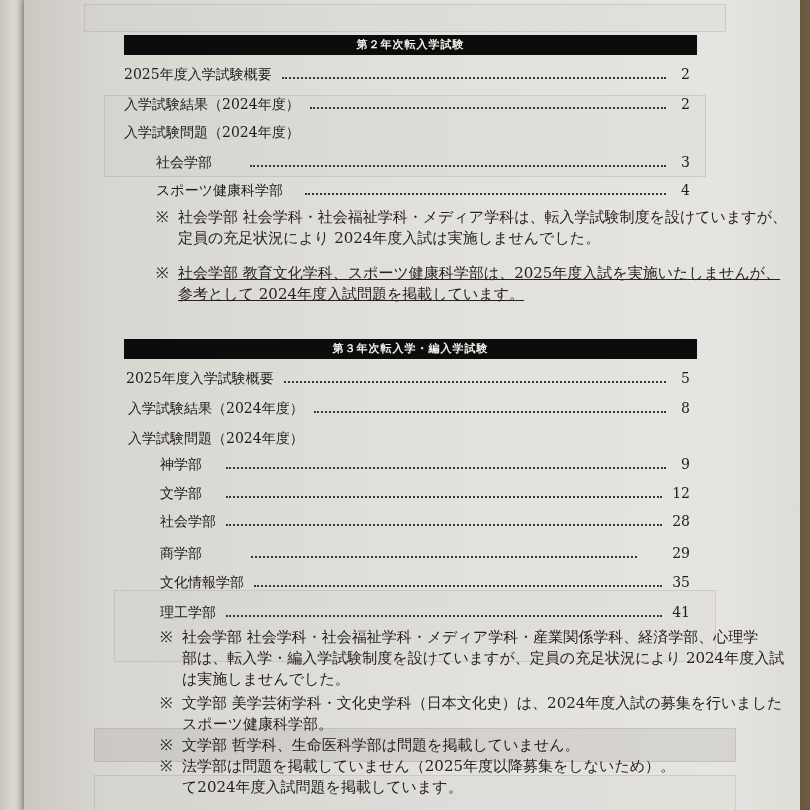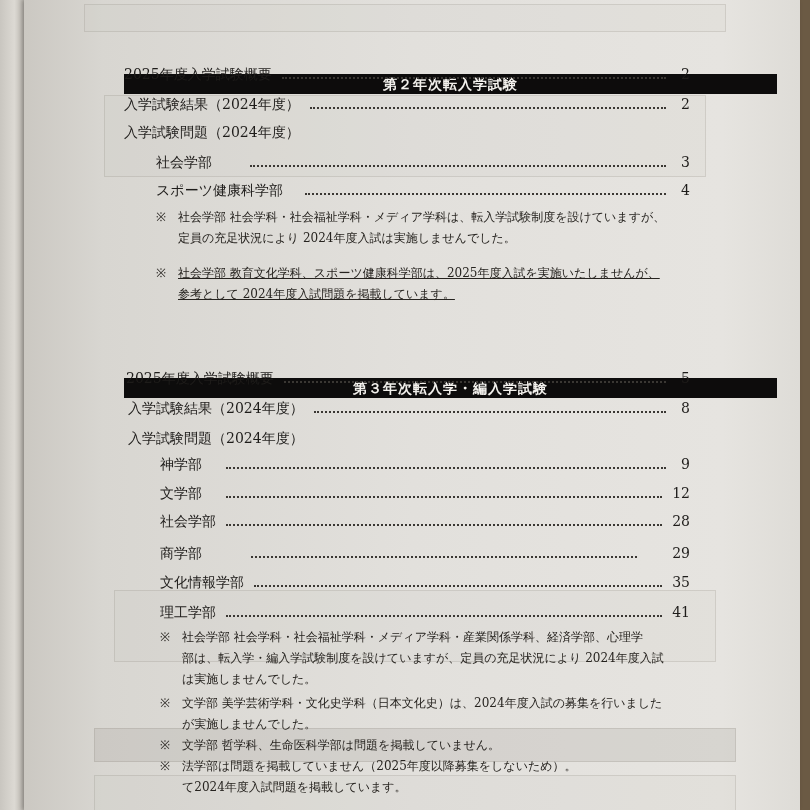--- a/index.html
+++ b/index.html
@@ -16,37 +16,36 @@
     .page {
       position: absolute; left: 24px; top: 0; width: 776px; height: 810px;
       background: linear-gradient(90deg, #cbc8c2 0%, #d8d6d1 10%, #e2e0dc 50%, #e6e4e0 90%, #dedcd7 100%);
       box-shadow: -2px 0 4px rgba(0,0,0,0.25);
     }
     .ghost {
       position: absolute; border: 1px solid rgba(120,115,108,0.18);
       background: rgba(200,196,190,0.12);
     }
     .section-bar {
-      position: absolute; left: 124px; width: 653px; height: 20px;
+      position: absolute; left: 124px; width: 573px; height: 20px;
       background: #0d0c0c; color: #f2f0ec;
-      font-size: 14px; font-weight: bold; text-align: center; line-height: 20px;
+      font-size: 11px; font-weight: bold; text-align: center; line-height: 20px;
       letter-spacing: 1px;
-      margin-top: 39px;
     }
     .toc-row {
       position: absolute; display: flex; align-items: baseline;
       font-size: 14px; height: 24px; line-height: 24px;
     }
     .toc-row .label { white-space: nowrap; padding-right: 10px; }
     .toc-row .dots {
       flex: 1; border-bottom: 2px dotted #3a3733; margin-bottom: 8px; height: 0;
     }
     .toc-row .page-num { padding-left: 10px; min-width: 14px; text-align: right; }
     .note {
-      position: absolute; font-size: 12px; line-height: 21px; color: #26231f;
+      position: absolute; font-size: 15px; line-height: 21px; color: #26231f;
       white-space: nowrap;
     }
     .note .mark { display: inline-block; width: 22px; }
     .note .cont { padding-left: 22px; }
   </style>
 </head>
 <body>
 
 <div class="under-page"></div>
 
@@ -140,21 +139,21 @@
   <span class="page-num">41</span>
 </div>
 
 <div class="note" style="left:160px;top:627px;">
   <div><span class="mark">※</span><span>社会学部 社会学科・社会福祉学科・メディア学科・産業関係学科、経済学部、心理学</span></div>
   <div class="cont">部は、転入学・編入学試験制度を設けていますが、定員の充足状況により 2024年度入試</div>
   <div class="cont">は実施しませんでした。</div>
 </div>
 <div class="note" style="left:160px;top:693px;">
   <div><span class="mark">※</span><span>文学部 美学芸術学科・文化史学科（日本文化史）は、2024年度入試の募集を行いました</span></div>
-  <div class="cont">が実施しませんでした。</div>
+  <div class="cont">スポーツ健康科学部。</div>
 </div>
 <div class="note" style="left:160px;top:735px;">
   <div><span class="mark">※</span><span>文学部 哲学科、生命医科学部は問題を掲載していません。</span></div>
 </div>
 <div class="note" style="left:160px;top:756px;">
   <div><span class="mark">※</span><span>法学部は問題を掲載していません（2025年度以降募集をしないため）。</span></div>
 </div>
 <div class="note" style="left:160px;top:777px;">
   <div class="cont">て2024年度入試問題を掲載しています。</div>
 </div>

